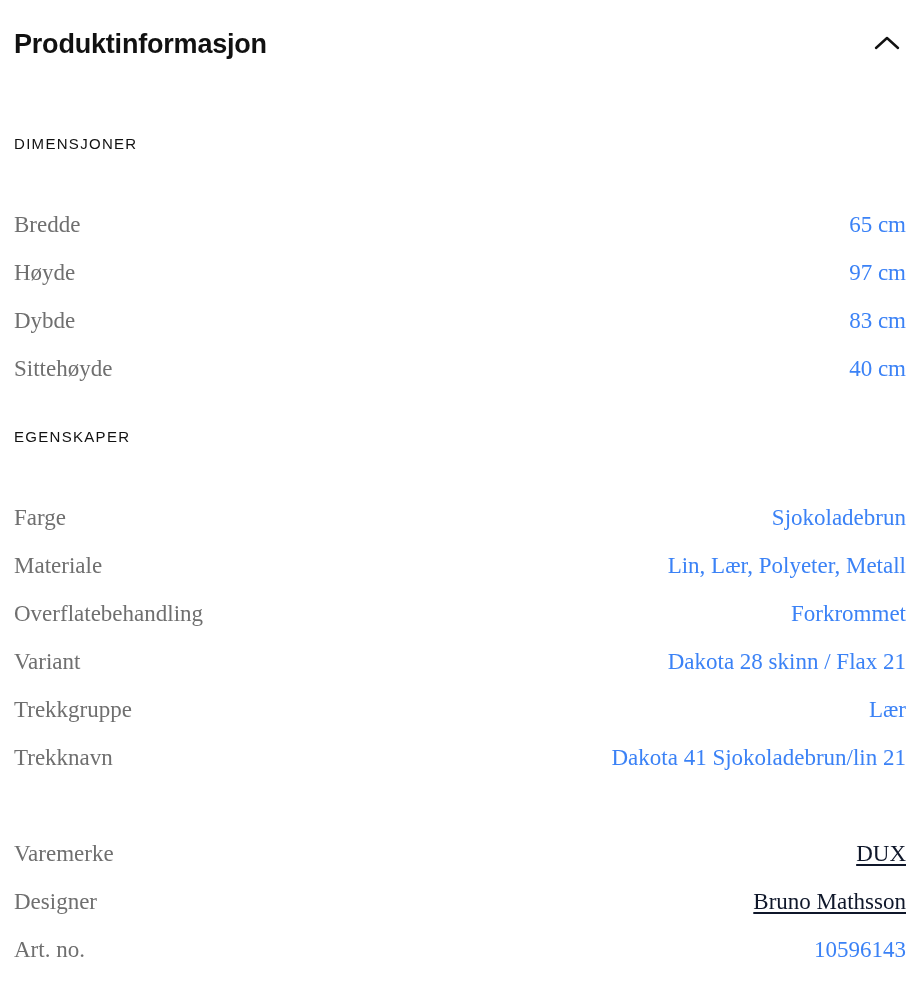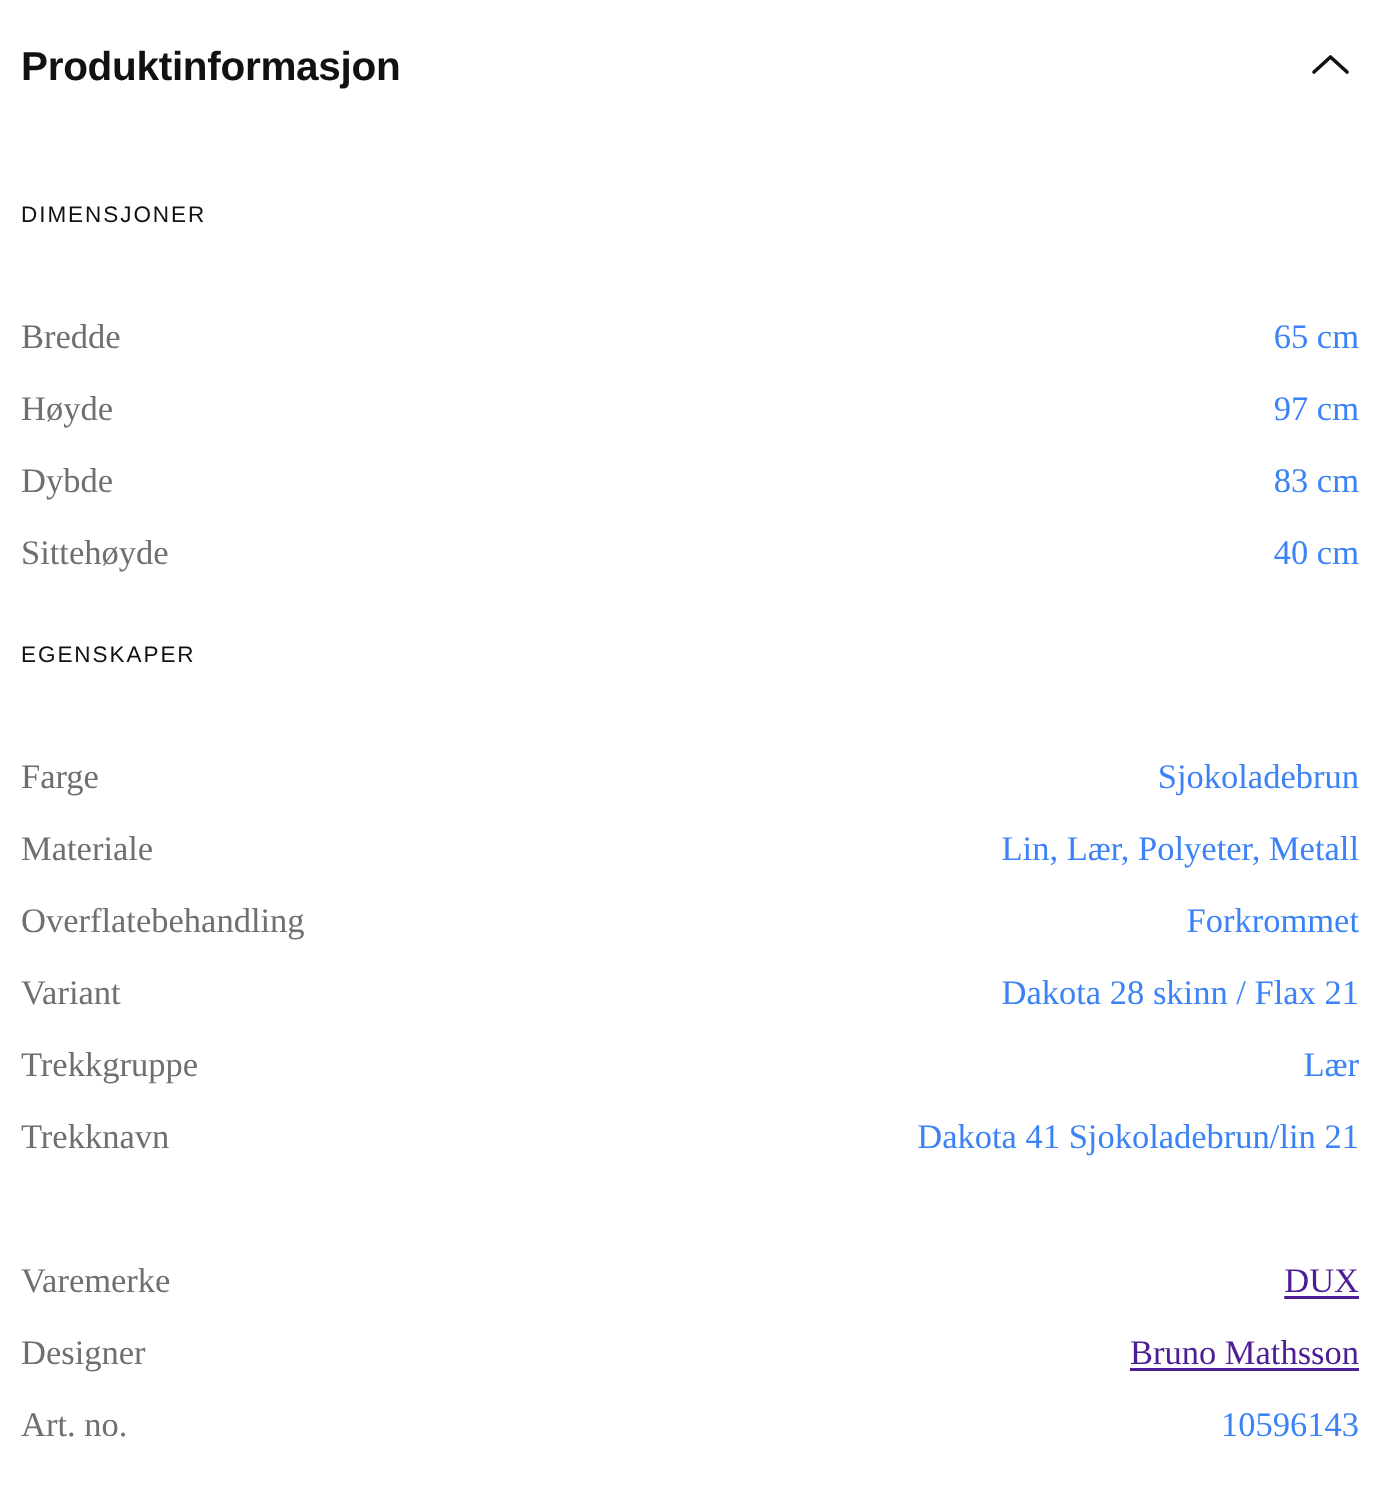--- a/index.html
+++ b/index.html
@@ -98,21 +98,21 @@
     font-weight: 400;
     color: #3b82f6;
     line-height: 1.1;
     text-align: right;
     white-space: nowrap;
   }
   .spec-value.link {
     text-decoration: underline;
     text-underline-offset: 3px;
     text-decoration-thickness: 1.6px;
-    color: #4c1d95;
+    color: #0f172a;
     cursor: pointer;
   }
 
   
   #section-dimensjoner { margin-top: 50px; }
   #section-dimensjoner .section-title { margin-bottom: 38px; }
 
   #section-egenskaper { margin-top: 48px; }
   #section-egenskaper .section-title { margin-bottom: 38px; }
 

